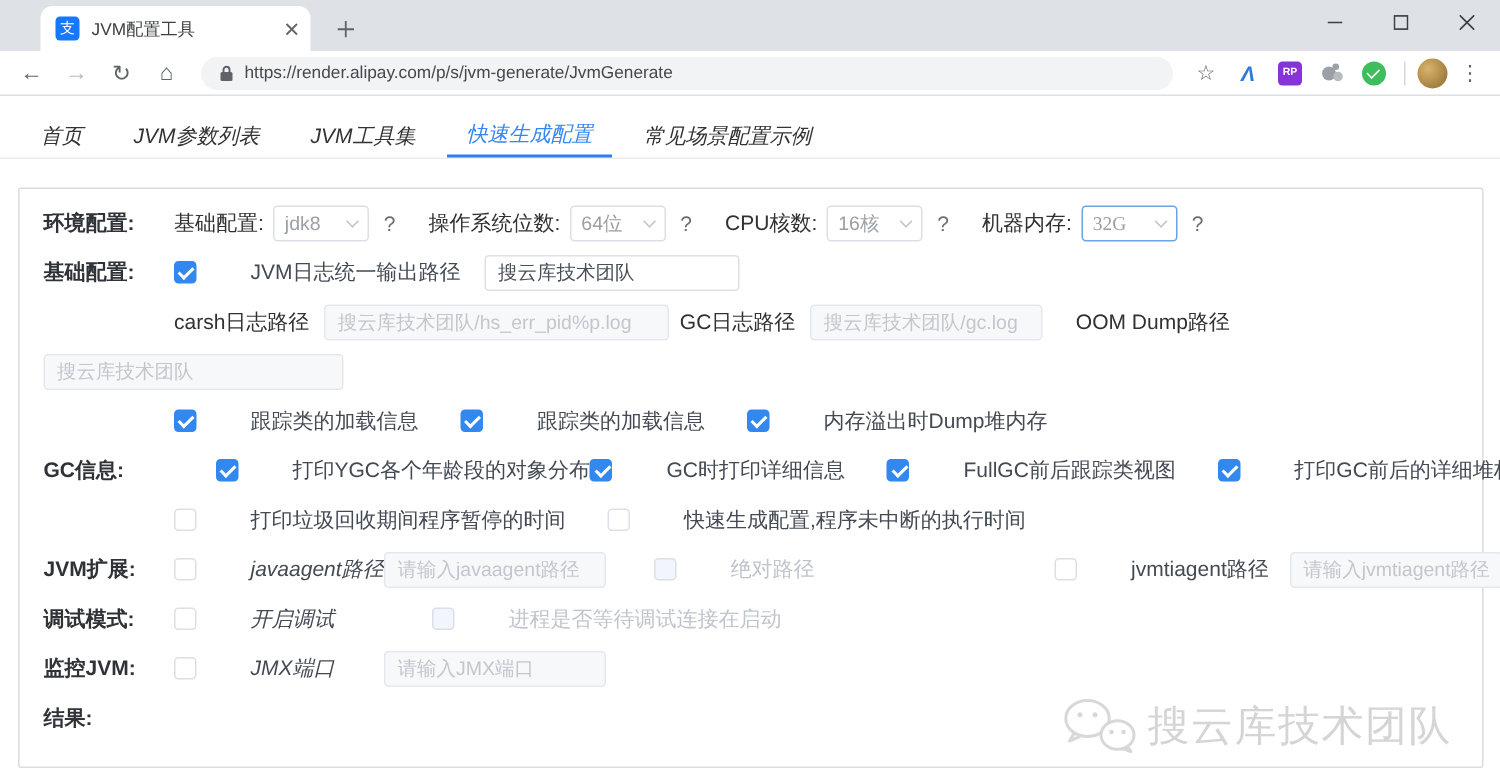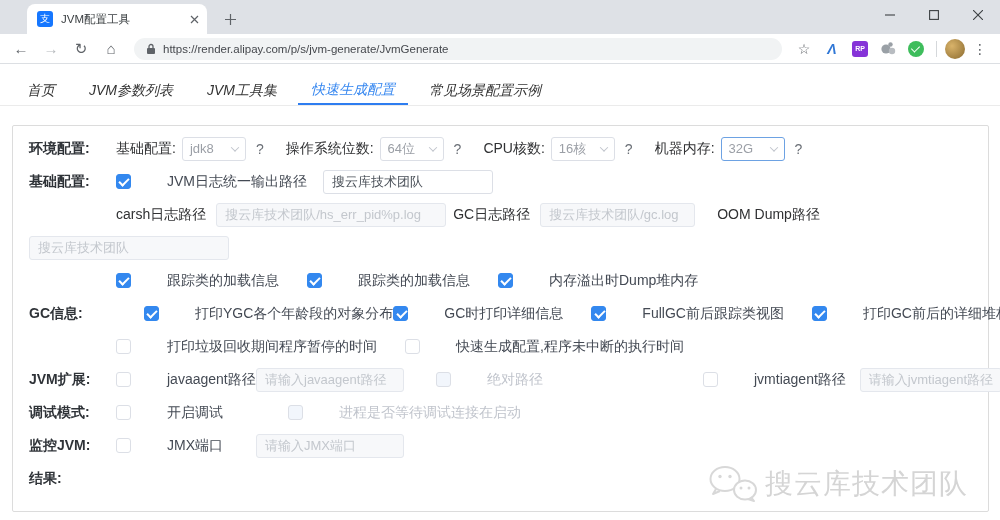--- a/index.html
+++ b/index.html
@@ -49,40 +49,40 @@
     border:1px solid #dcdcdc; border-radius:2px; background:#fff; padding-top:6px; }
   .row { display:flex; align-items:center; height:33px; padding-left:16px; font-size:14px; color:#303133; }
   .row.indent { padding-left:103px; }
   .cat { width:87px; color:#2f3338; font-weight:600; flex:none; }
   .flabel { color:#303133; margin-right:6px; white-space:nowrap; }
   .help { color:#6a6f76; margin:0 22px 0 10px; font-size:14px; cursor:pointer; }
 
   .sel { width:64px; height:24px; border:1px solid #dcdfe6; border-radius:3px; background:#fff;
     display:inline-flex; align-items:center; justify-content:space-between; padding:0 7px;
     font-size:13px; color:#9b9fa6; cursor:pointer; flex:none; }
-  .sel.focus { border-color:#6da2e3; }
+  .sel.focus { border-color:#6da2e3;font-family:Liberation Serif, serif; }
   .chev { width:6px; height:6px; border-right:1.4px solid #c0c4cc; border-bottom:1.4px solid #c0c4cc;
     transform:rotate(45deg) translate(-1px,-1px); flex:none; }
 
   .inp { height:24px; border:1px solid #dcdfe6; border-radius:3px; background:#fff;
     padding:0 8px; font-size:13px; color:#4a5058; font-family:inherit; outline:none; }
   .inp::placeholder { color:#c3c7cd; }
   .inp.dis { background:#f7f8fa; border-color:#e4e7ed; }
 
   .cb-item { display:flex; align-items:center; cursor:pointer; white-space:nowrap;gap:28px; }
   .cb { width:15px; height:15px; border:1px solid #dcdfe6; border-radius:3px; background:#fff;
     position:relative; flex:none; }
   .cb.checked { background:#3388ef; border-color:#3388ef; }
   .cb.checked::after { content:""; position:absolute; left:4.2px; top:1.4px; width:4px; height:8px;
     border:solid #fff; border-width:0 2px 2px 0; transform:rotate(45deg); }
   .cb.disabled { background:#f2f6fc; }
   .cb-label { margin-left:8px; color:#444a54; }
   .cb-item.off .cb-label { color:#c0c4cc; }
   .gap28 { margin-left:28px; }
-  .cb-group { width:140px; flex:none; }
+  .cb-group { width:140px; flex:none;font-style:italic; }
 
   .watermark { position:absolute; right:20px; bottom:6px; display:flex; align-items:center;
     gap:6px; pointer-events:none; }
   .wm-text { font-size:28px; color:#d5d5d5; text-shadow:1px 1px 1px #ffffff; letter-spacing:1px; }
 </style>
 </head>
 <body>
 
 <div class="titlebar">
   <div class="tab">

